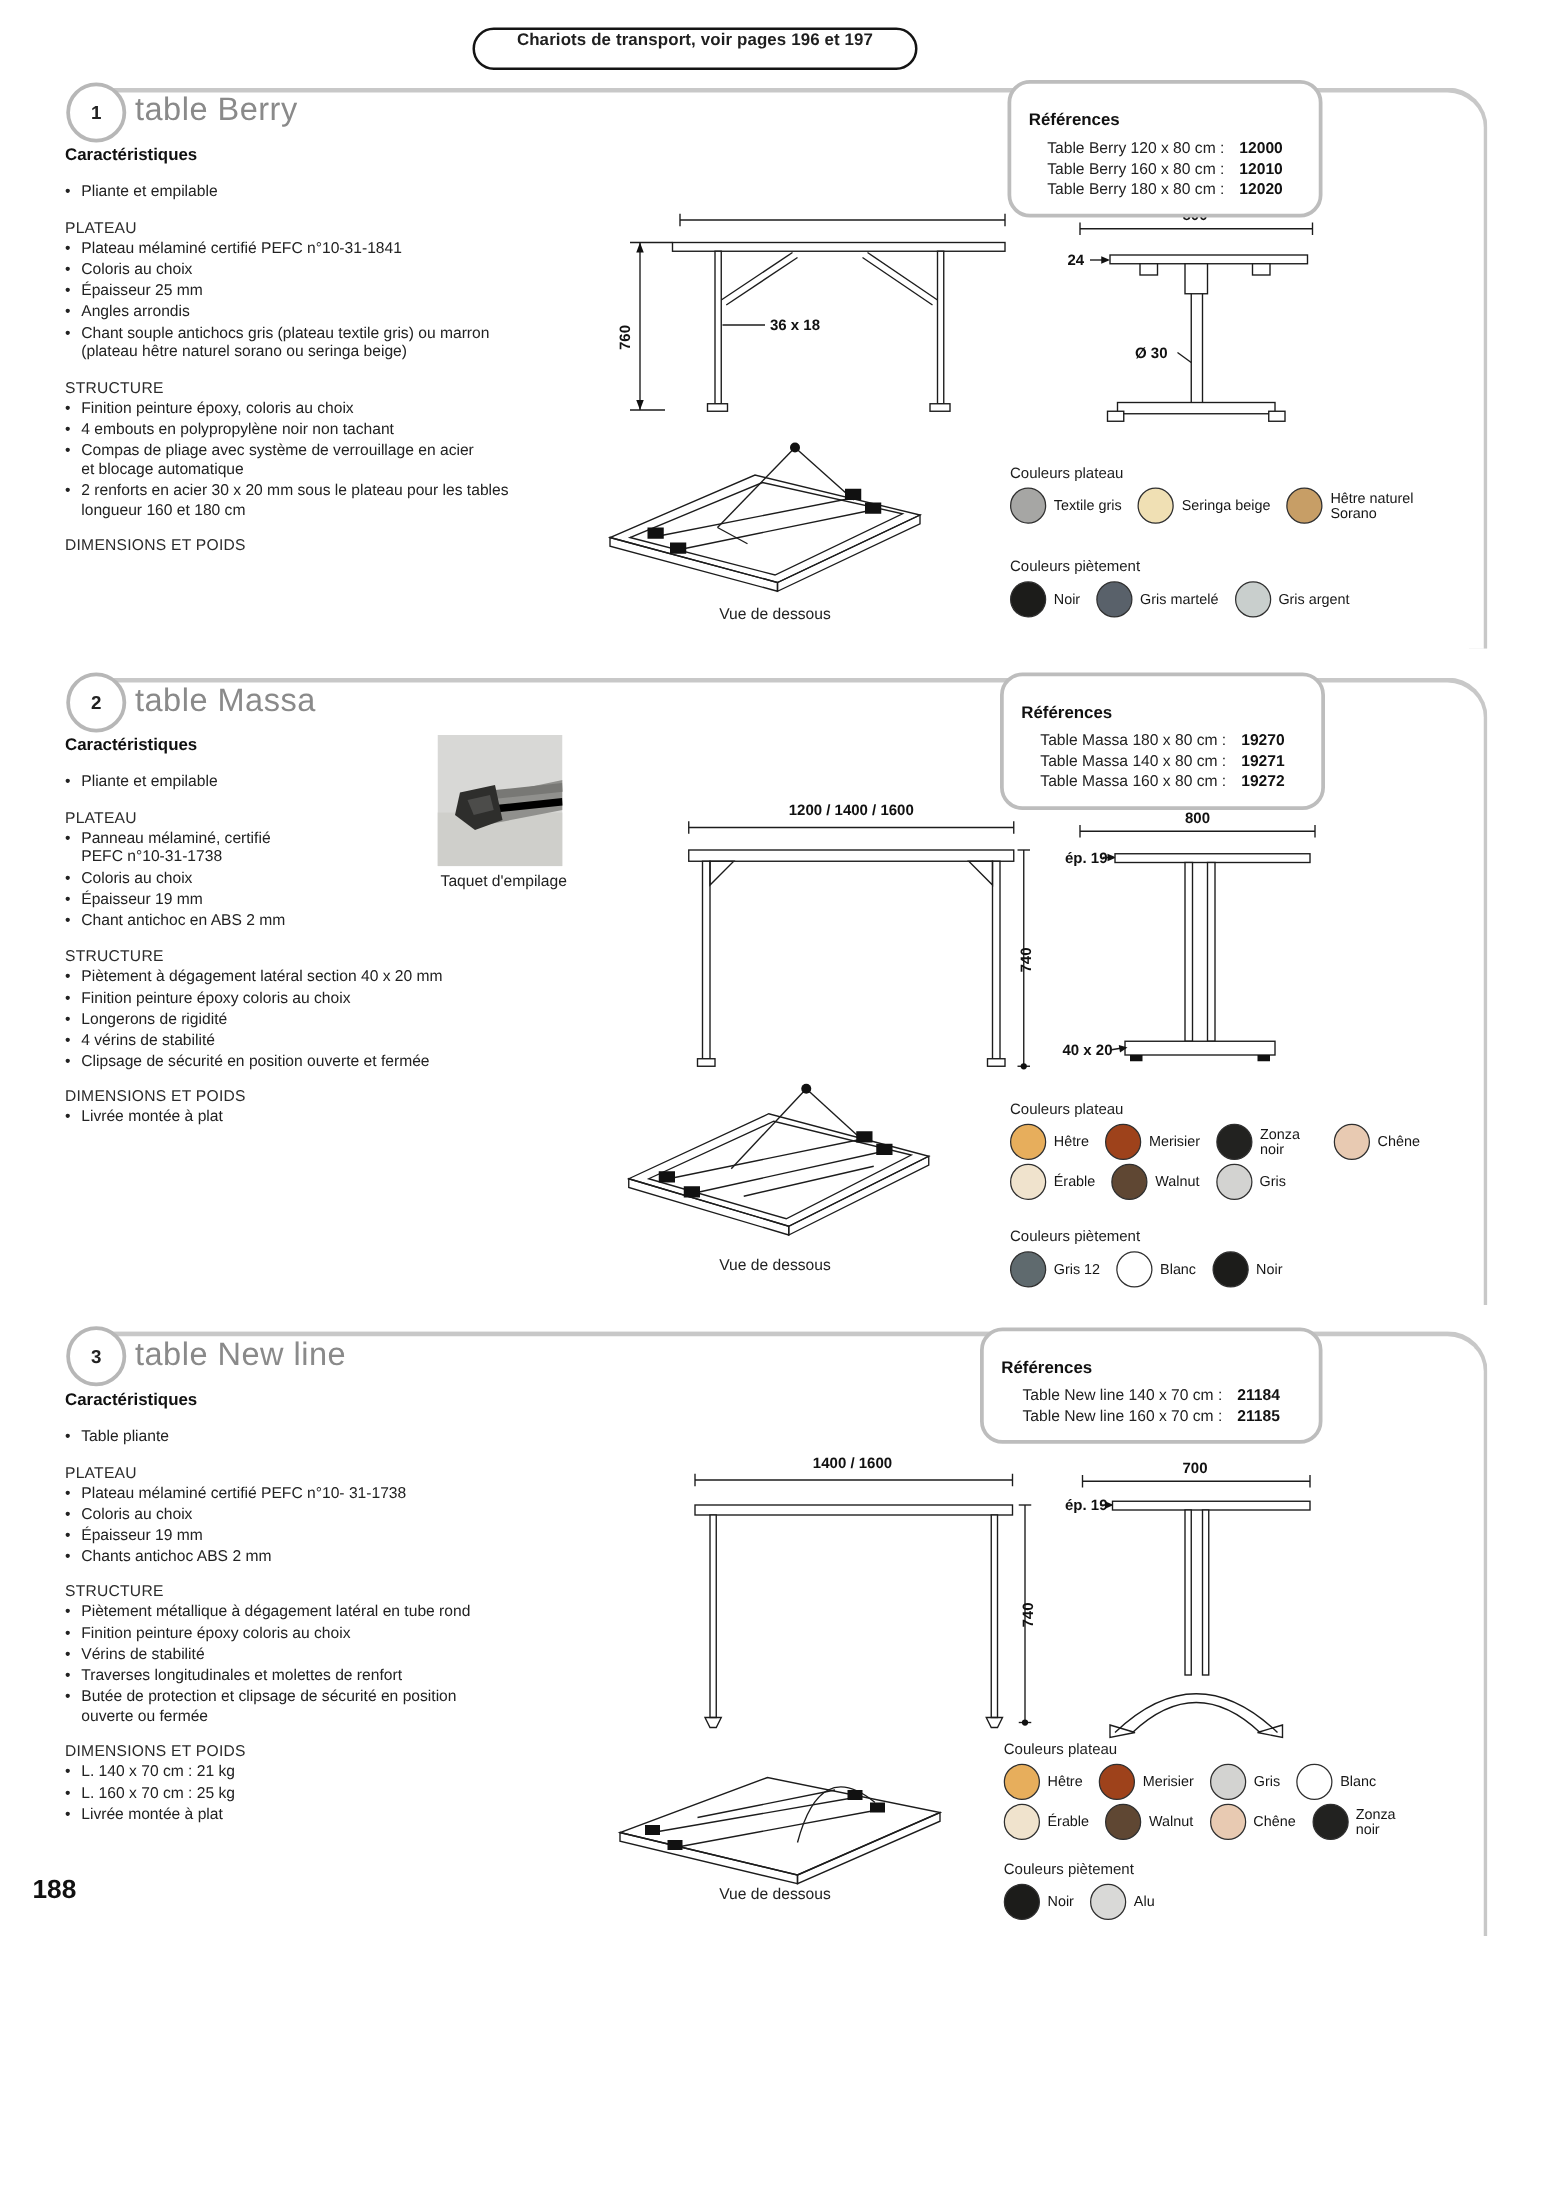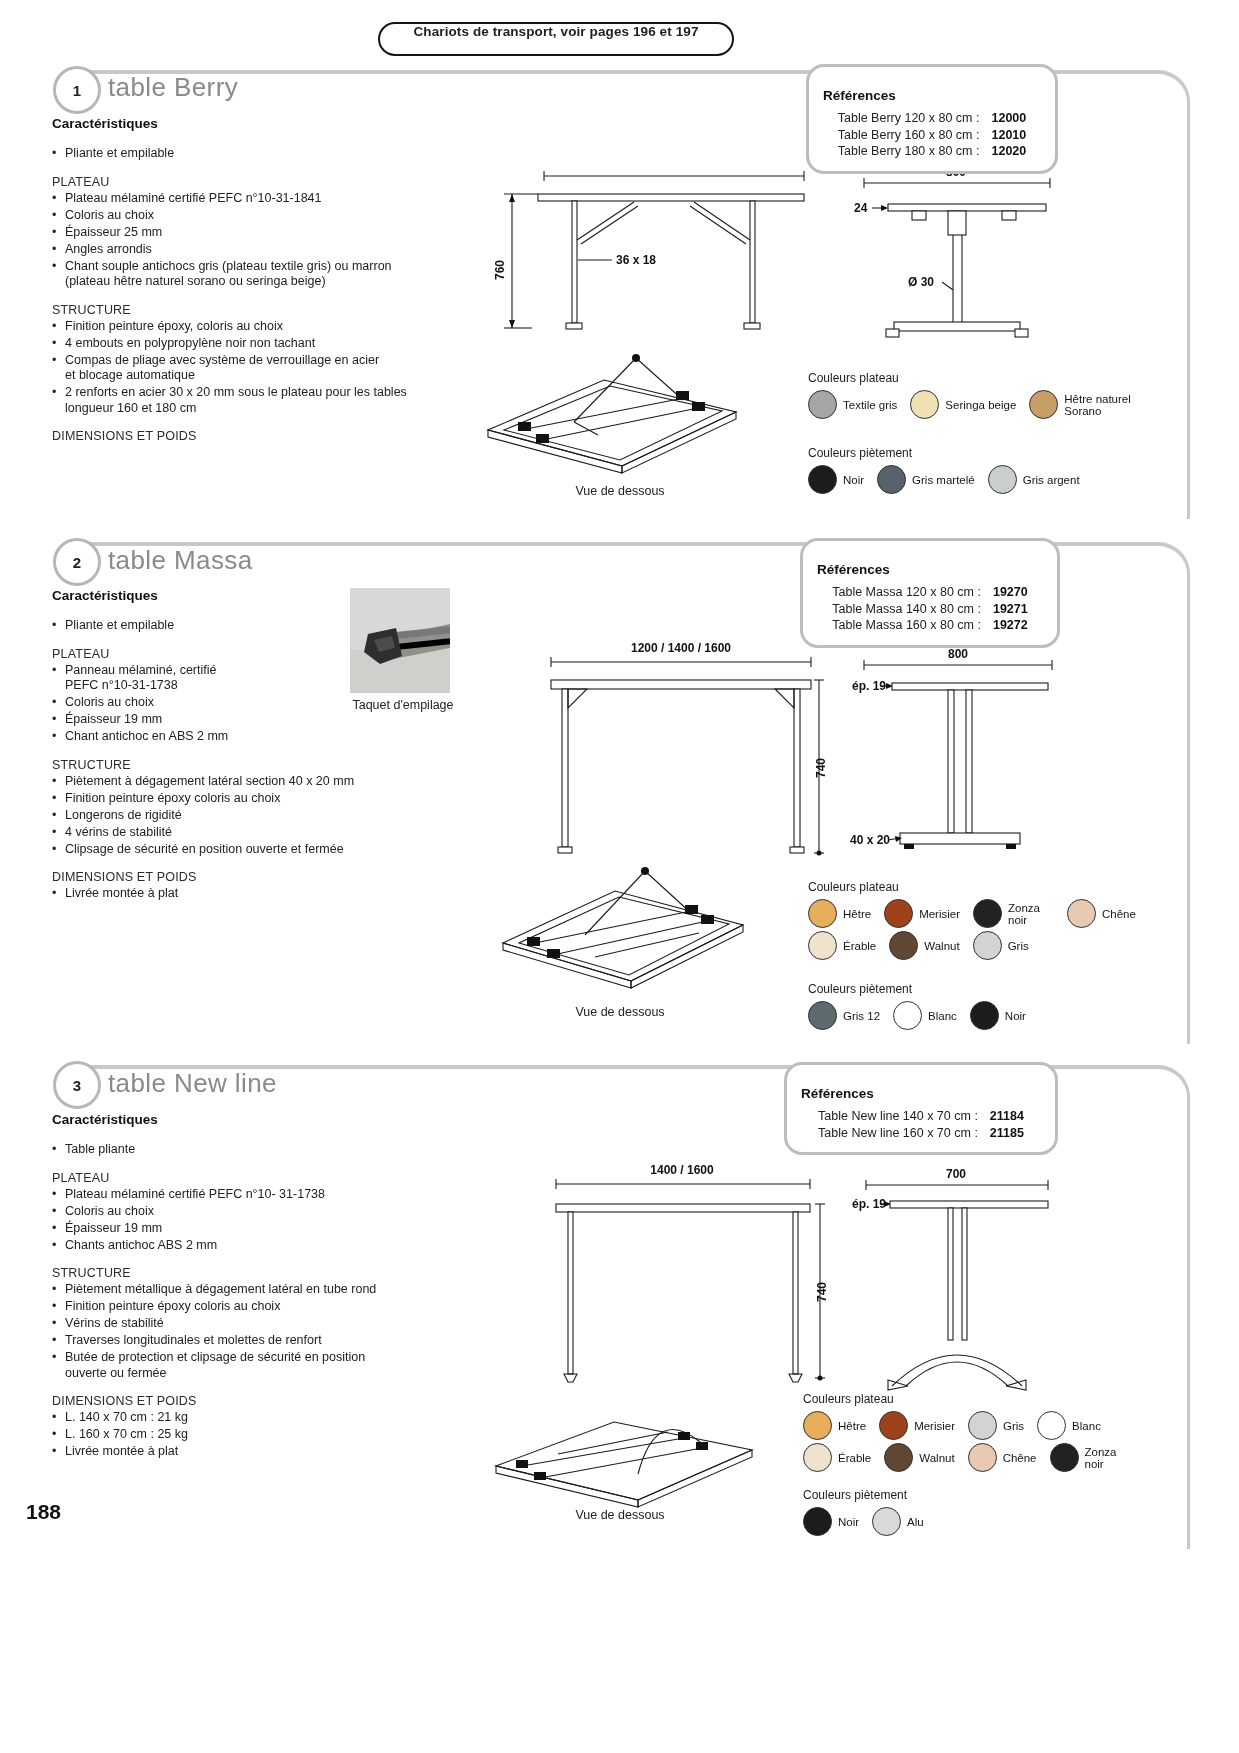--- a/index.html
+++ b/index.html
@@ -319,21 +319,21 @@
     <rect class="blk" x="52" y="104" width="13" height="9"></rect>
     <rect class="blk" x="190" y="60" width="13" height="9"></rect>
     <rect class="blk" x="206" y="70" width="13" height="9"></rect>
     <circle class="blk" cx="150" cy="26" r="4"></circle>
   </svg>
   <div class="vue-caption" style="left:520px;top:1005px;width:200px;">Vue de dessous</div>
 
   <div class="refs" style="left:800px;top:538px;width:260px;">
     <div class="refs-title">Références</div>
     <div class="refrow">
-      <span class="rl">Table Massa 120 x 80 cm :</span>
+      <span class="rl">Table Massa 180 x 80 cm :</span>
       <span class="rc">19270</span>
     </div>
     <div class="refrow">
       <span class="rl">Table Massa 140 x 80 cm :</span>
       <span class="rc">19271</span>
     </div>
     <div class="refrow">
       <span class="rl">Table Massa 160 x 80 cm :</span>
       <span class="rc">19272</span>
     </div>

